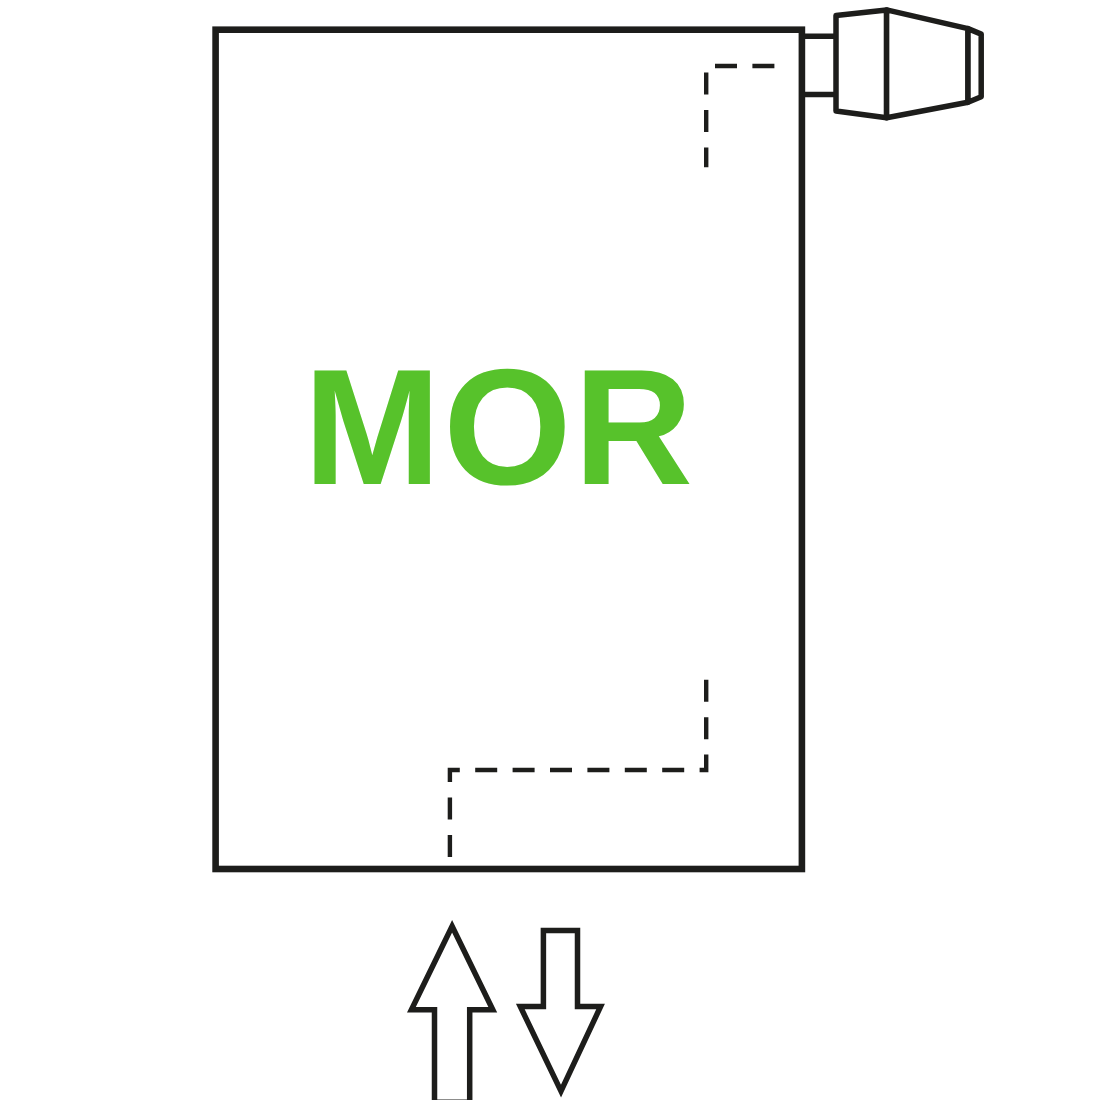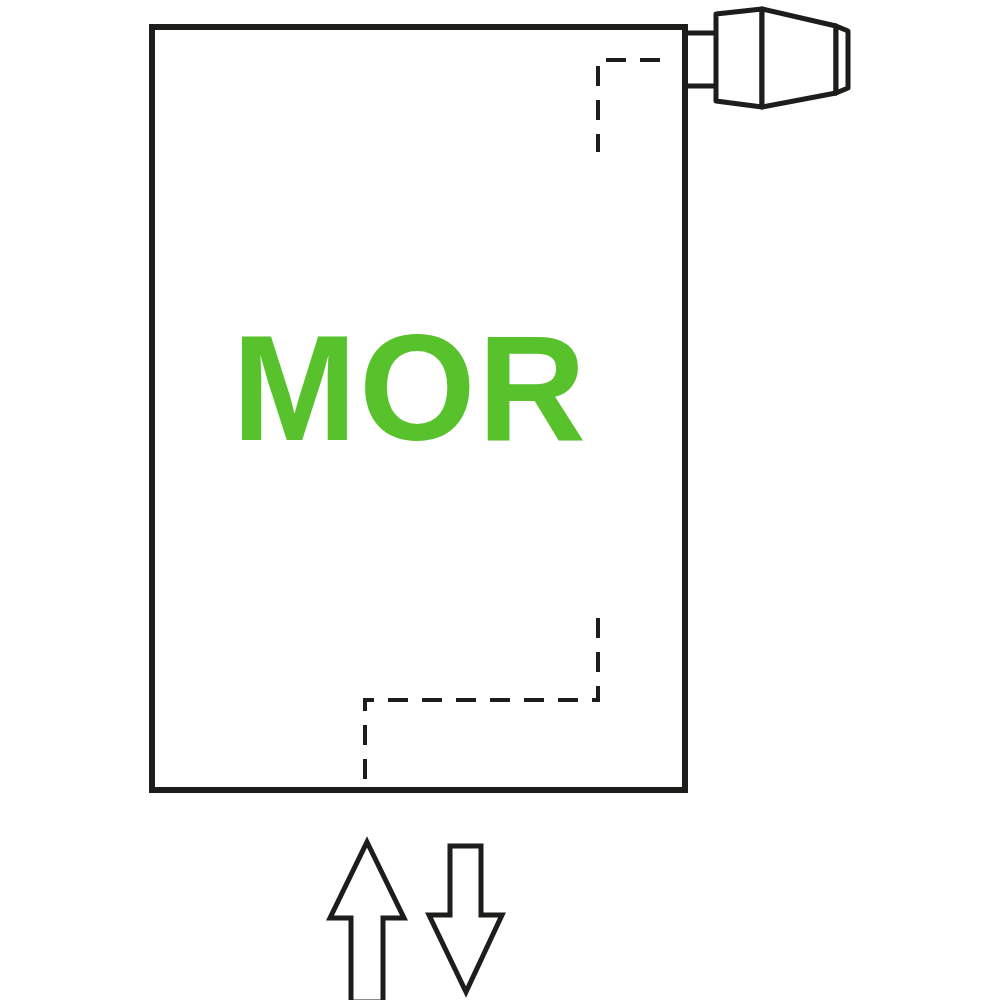--- a/index.html
+++ b/index.html
@@ -8,20 +8,21 @@
     width: 1000px;
     height: 1000px;
     background: #ffffff;
     font-family: "Liberation Sans", sans-serif;
     overflow: hidden;
   }
   .diagram-wrap {
     width: 859px;
     height: 1000px;
     position: relative;
+    padding-left: 44px;
   }
   svg {
     display: block;
   }
   .radiator-label {
     font-family: "Liberation Sans", sans-serif;
     font-weight: bold;
     font-size: 150px;
     letter-spacing: 2px;
   }

